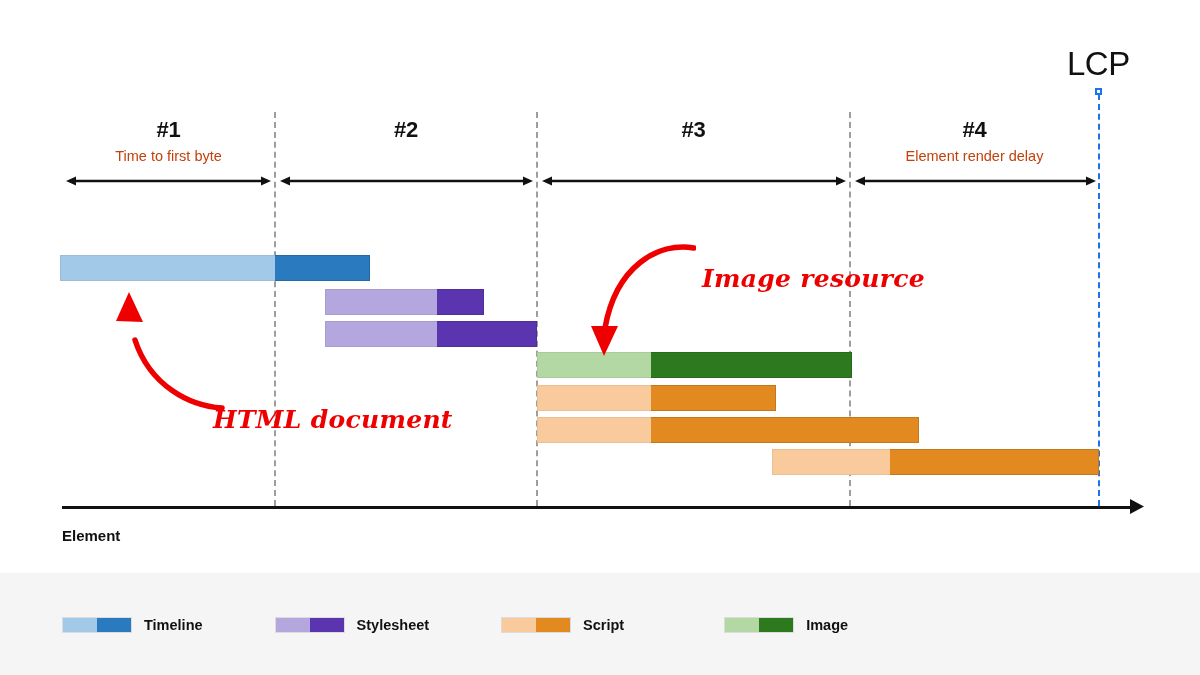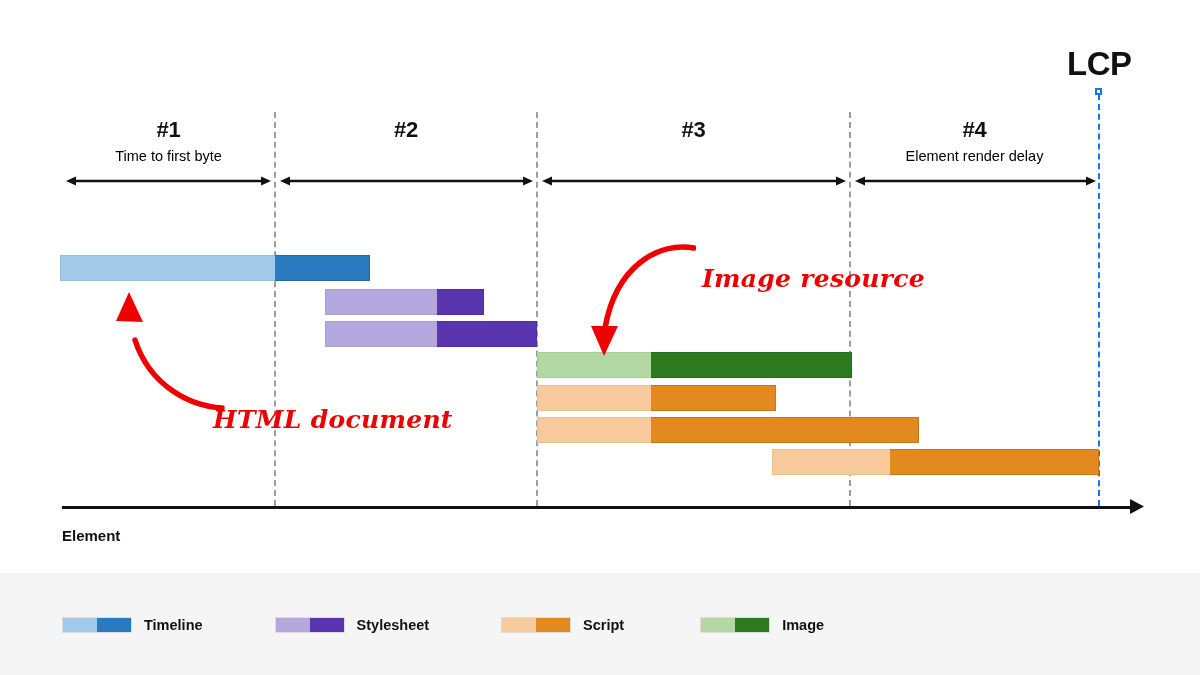--- a/index.html
+++ b/index.html
@@ -14,21 +14,21 @@
   
   #canvas {
     position: absolute; left: 0; top: 0;
     width: 1200px; height: 573px;
     background: #ffffff;
   }
 
   
   .lcp-label {
     position: absolute;
-    font-size: 33px; font-weight: 700; color: #111111;
+    font-size: 33px; font-weight: 400; color: #111111;
     letter-spacing: -0.5px; line-height: 1;
     white-space: nowrap;
   }
 
   
   .vdash {
     position: absolute;
     width: 0; border-left: 2px dashed #9e9e9e;
   }
   .vdash.lcp {
@@ -41,21 +41,21 @@
     background: #ffffff;
   }
 
   
   .phase { position: absolute; text-align: center; }
   .phase-num {
     font-size: 22px; font-weight: 700; color: #111111;
     line-height: 1.1; letter-spacing: -0.3px;
   }
   .phase-name {
-    font-size: 14.5px; font-weight: 400; color: #000000;
+    font-size: 14.5px; font-weight: 400; color: #c2410c;
     line-height: 1.3; margin-top: 5px; white-space: nowrap;
   }
 
   
   .measure { position: absolute; height: 12px; }
   .measure svg { display: block; width: 100%; height: 12px; }
 
   
   .bar {
     position: absolute; height: 26px;
@@ -245,21 +245,21 @@
       </div>
 
       <div class="legend-item" style="margin-right:72px;">
         <span class="legend-swatch">
           <span class="h" style="background:#b4a7dd;"></span>
           <span class="h" style="background:#5b35b0;"></span>
         </span>
         <span class="legend-label">Stylesheet</span>
       </div>
 
-      <div class="legend-item" style="margin-right:76px;">
+      <div class="legend-item" style="margin-right:100px;">
         <span class="legend-swatch">
           <span class="h" style="background:#f9cb9c;"></span>
           <span class="h" style="background:#e2891f;"></span>
         </span>
         <span class="legend-label">Script</span>
       </div>
 
       <div class="legend-item">
         <span class="legend-swatch">
           <span class="h" style="background:#b3d8a4;"></span>

